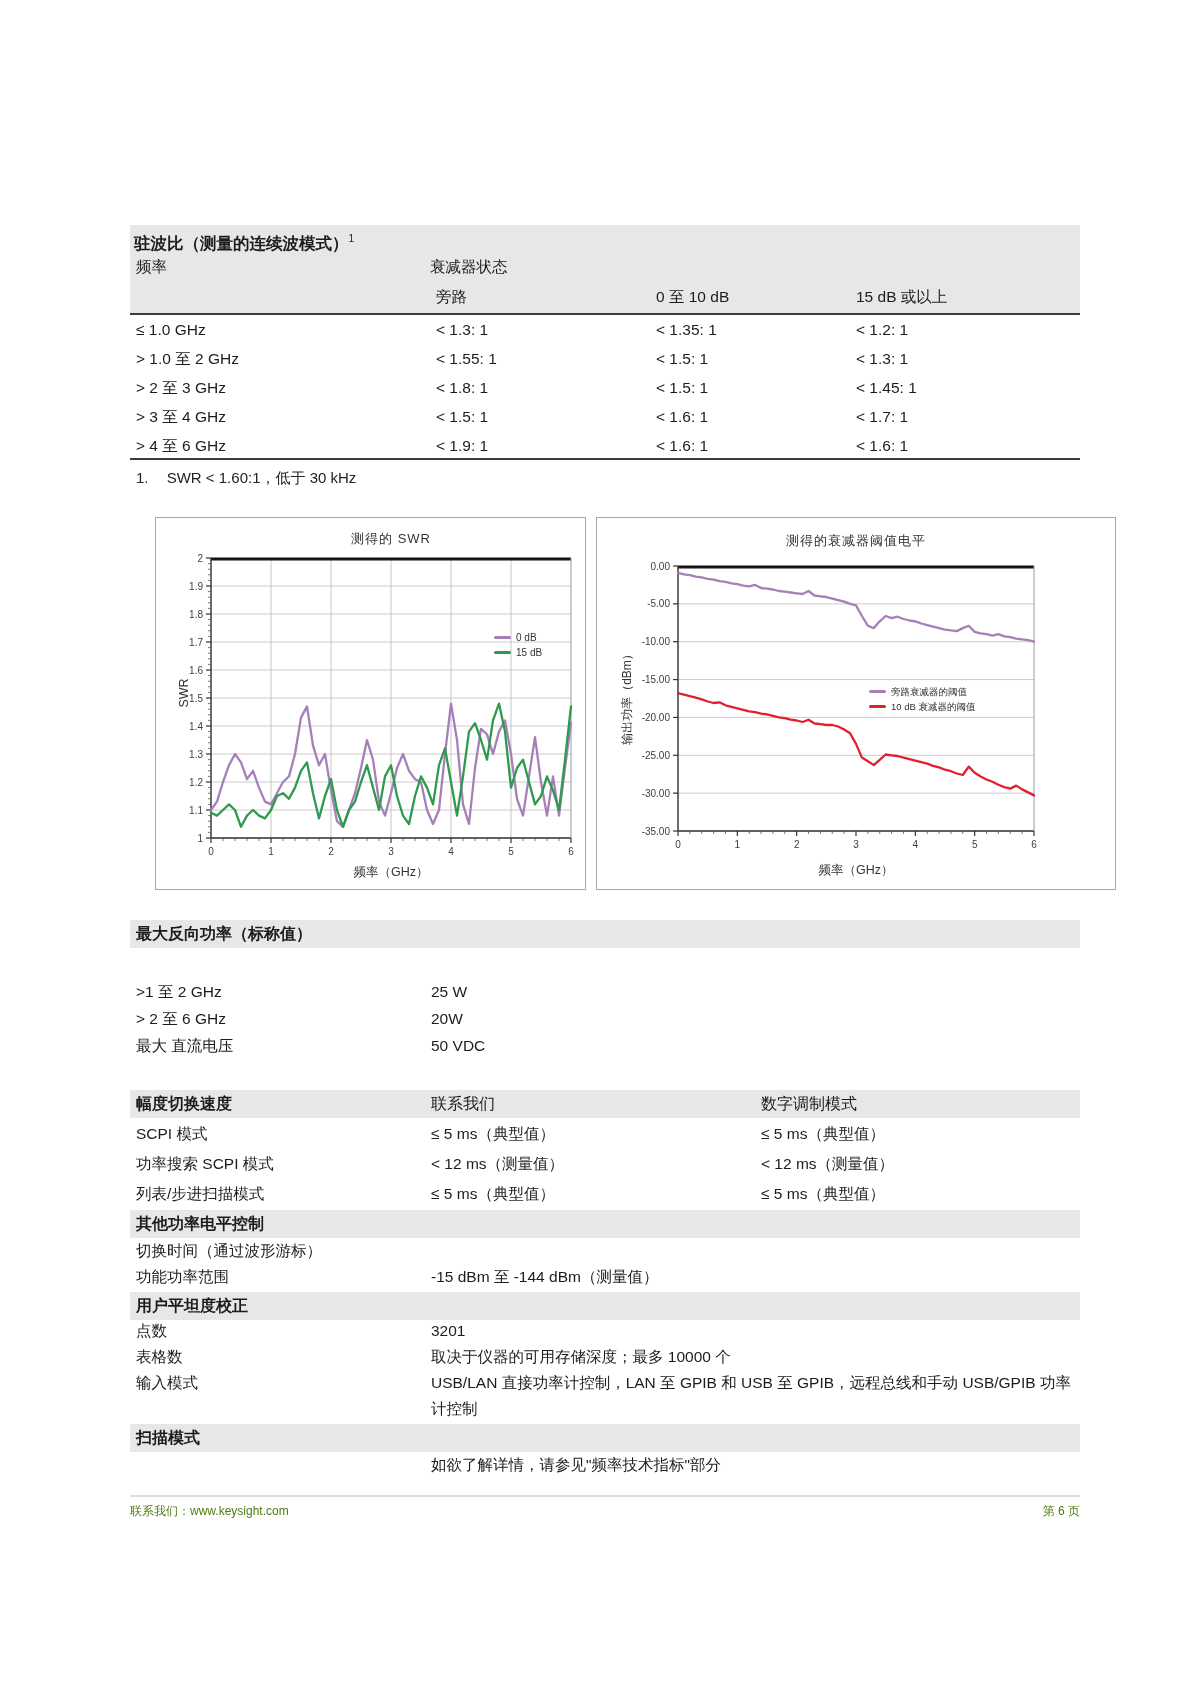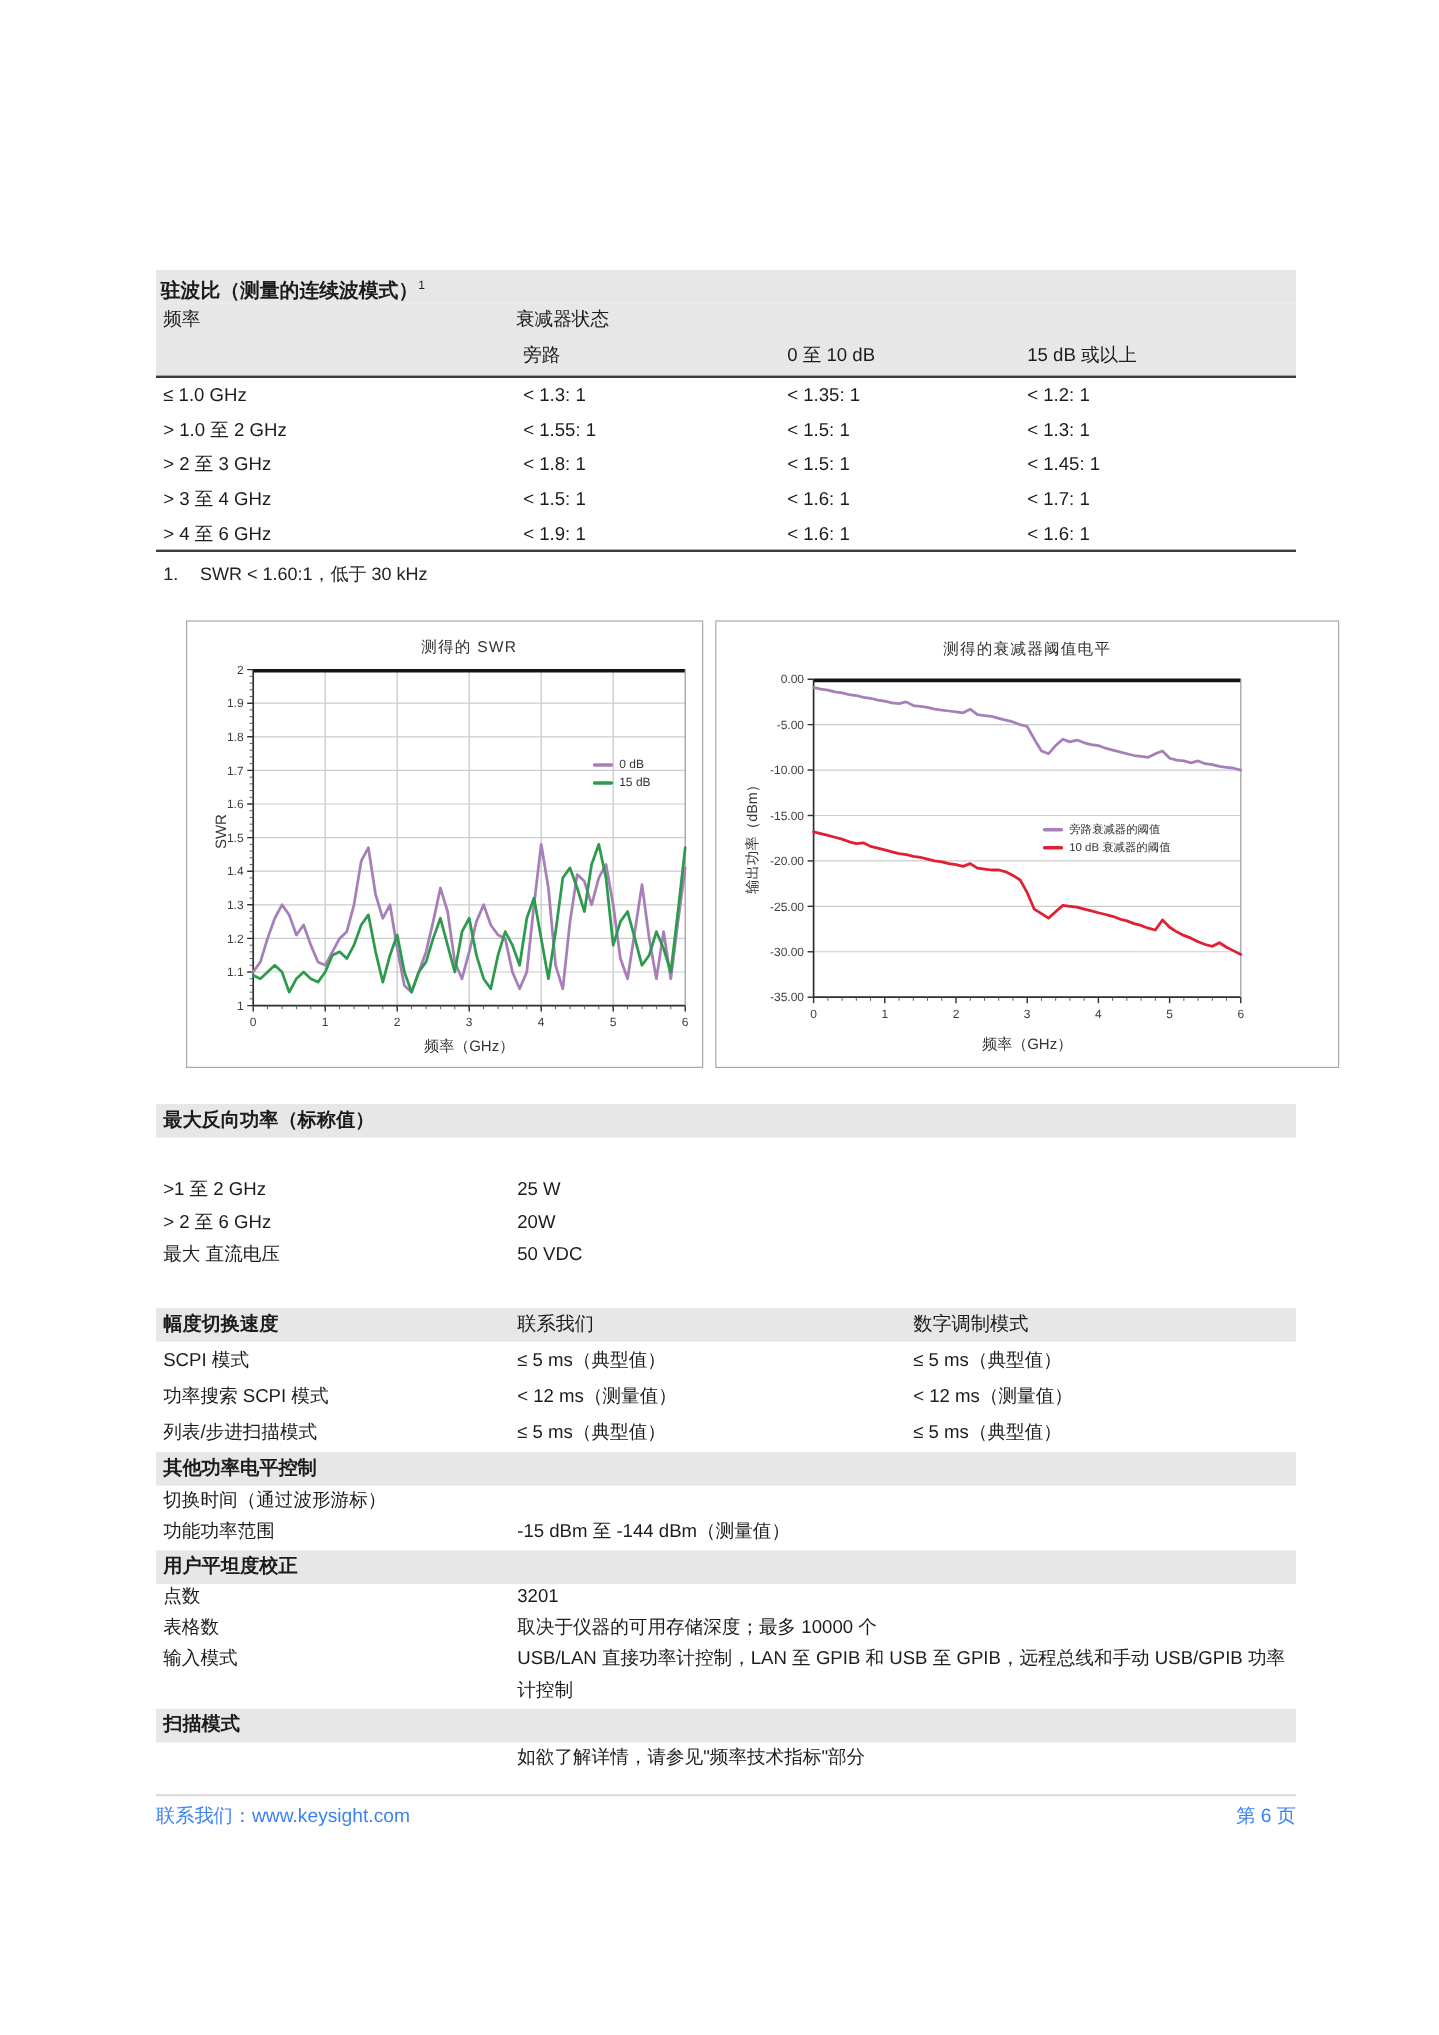--- a/index.html
+++ b/index.html
@@ -29,21 +29,21 @@
   .swatch{display:inline-block;width:17px;height:3px;border-radius:2px}
   .leg-txt{font-size:10px;color:#333}
   .leg-txt.sm{font-size:9.5px}
   .secband{font-size:16px;line-height:28px;height:28px}
   .secband .cell{font-weight:bold}
   .secband .cell.nb{font-weight:normal}
   .specrow{font-size:15.5px;line-height:26px}
   .specrow .cell{padding-left:6px}
   .wrap2{line-height:26px}
   .footer-rule{border-top:2px solid #dcdcdc}
-  .footer-txt{font-size:16px;color:#3b82f6}
+  .footer-txt{font-size:12px;color:#4d7c0f}
   svg{position:absolute;left:0;top:0}
   svg text{font-family:"Liberation Sans","DejaVu Sans",sans-serif}
   sup{font-size:10px;vertical-align:super;font-weight:normal}
 </style>
 </head>
 <body>
 
 <div class="page">
 
   <div class="abs" style="left:130px;top:225px;width:950px">

